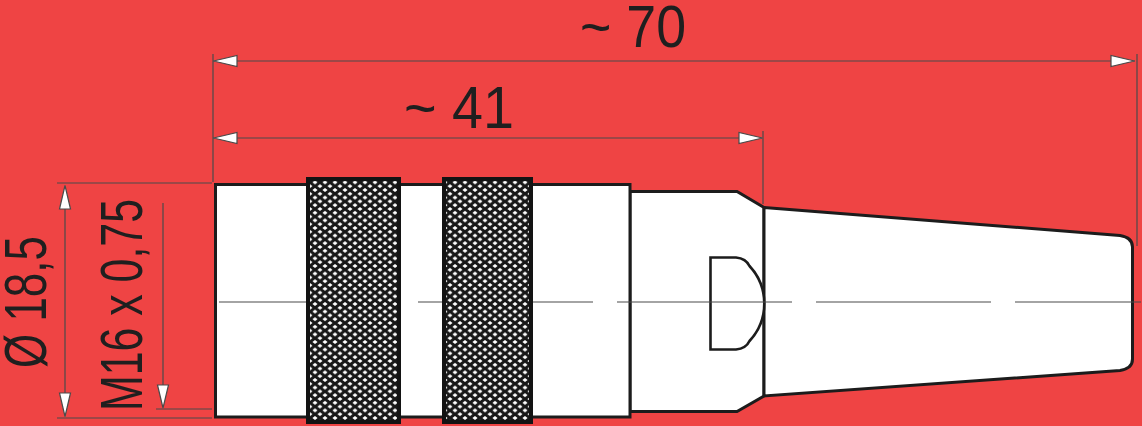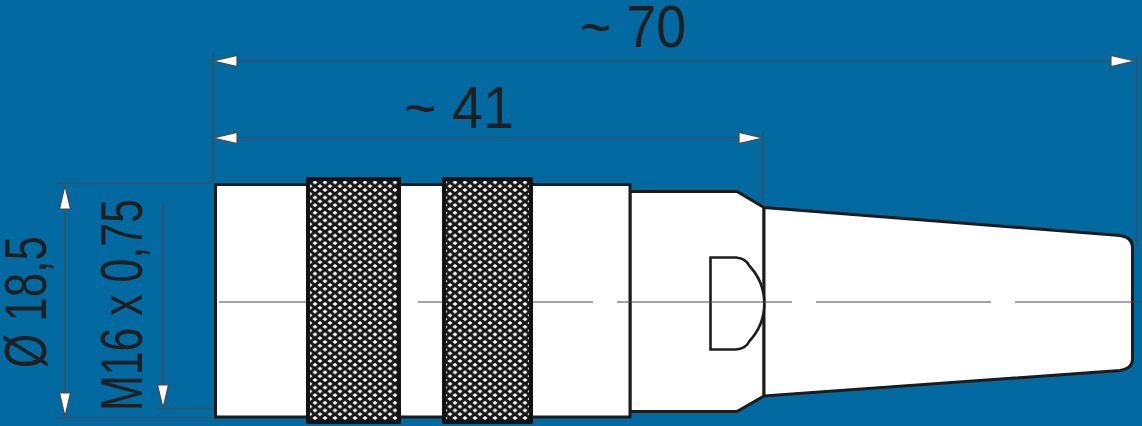--- a/index.html
+++ b/index.html
@@ -5,21 +5,21 @@
   html, body {
     margin: 0;
     padding: 0;
     background: #ffffff;
     font-family: "Liberation Sans", sans-serif;
   }
   .drawing-stage {
     position: relative;
     width: 1142px;
     height: 426px;
-    background: #0369a1;
+    background: #ef4444;
     overflow: hidden;
   }
   svg { display: block; }
   .dim-text {
     font-family: "Liberation Sans", sans-serif;
     font-size: 60px;
     font-weight: 400;
     fill: #1f1f1f;
   }
 </style>

